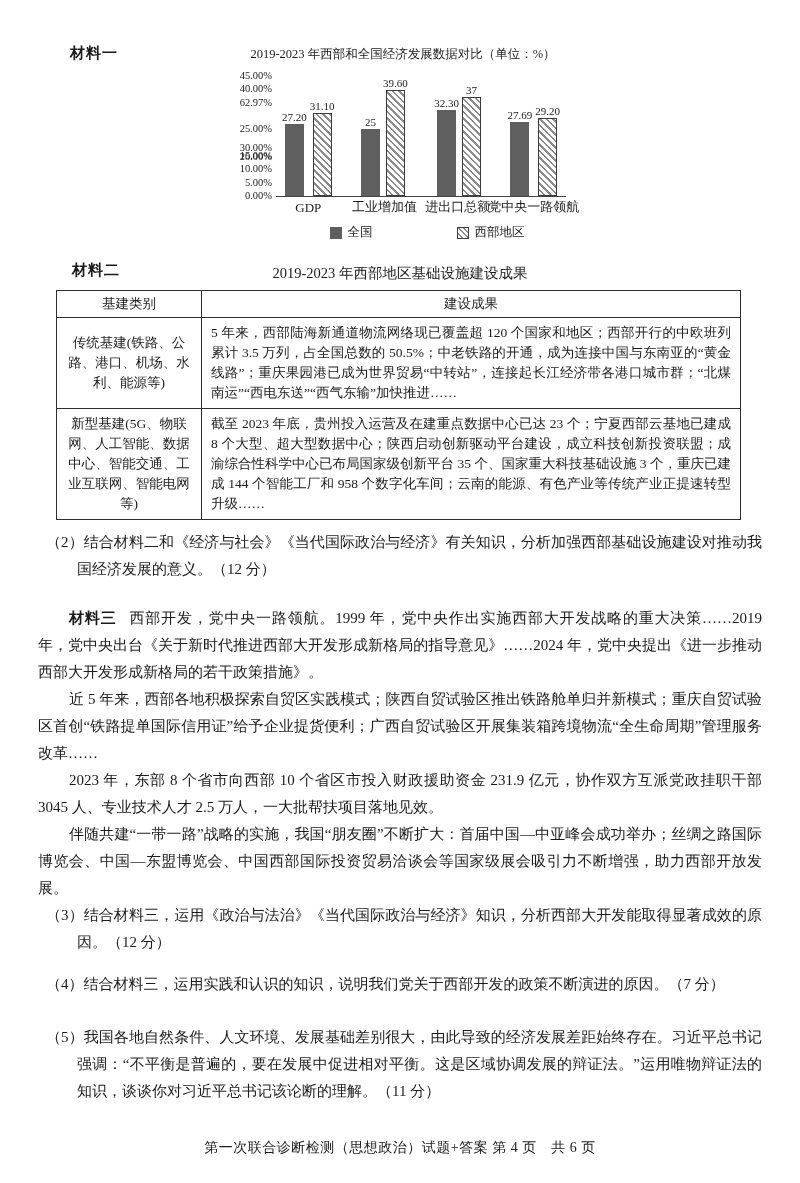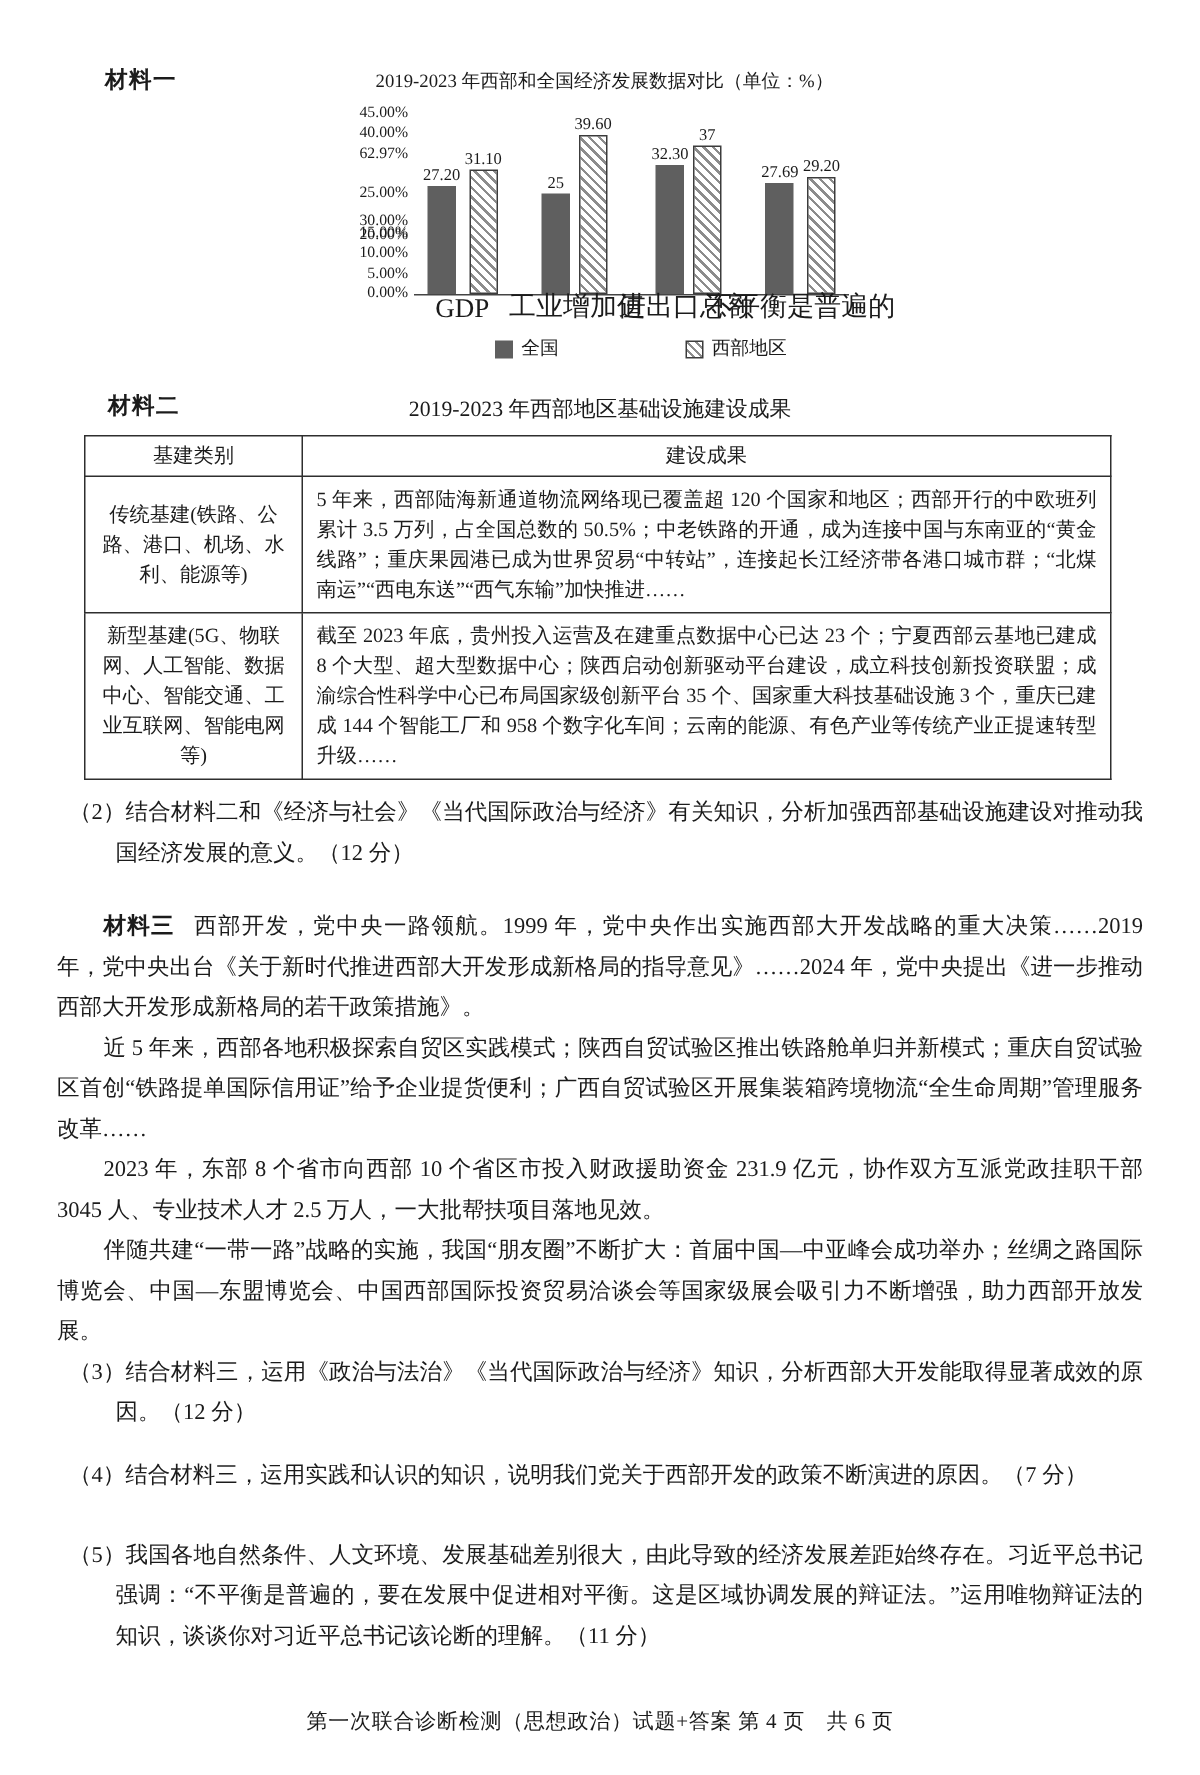--- a/index.html
+++ b/index.html
@@ -22,21 +22,21 @@
   .plot{position:relative;width:278px;height:120px;border-bottom:1.5px solid #444;
         display:flex;justify-content:space-between;align-items:flex-end;padding:0 6px;}
   .bar-group{position:relative;display:flex;align-items:flex-end;gap:3px;}
   .barwrap{display:flex;flex-direction:column;align-items:center;}
   .bvalue{font-size:11px;line-height:12px;margin-bottom:1px;white-space:nowrap;}
   .bar{width:19px;box-sizing:border-box;}
   .bar.solid{background:#5f5f5f;}
   .bar.hatched{border:1.2px solid #3c3c3c;
     background:repeating-linear-gradient(45deg,#ffffff 0px,#ffffff 3px,#8c8c8c 3px,#8c8c8c 4.6px);}
   .cat{position:absolute;bottom:-20px;left:50%;transform:translateX(-50%);
-       font-size:18px;white-space:nowrap;}
+       font-size:13px;white-space:nowrap;}
   .legend{margin-left:48px;margin-top:27px;display:flex;justify-content:center;gap:84px;}
   .legend-item{display:flex;align-items:center;gap:6px;font-size:12.5px;}
   .swatch{width:12px;height:12px;display:inline-block;}
   .swatch.solid{background:#5f5f5f;}
   .swatch.hatched{border:1.2px solid #3c3c3c;box-sizing:border-box;
     background:repeating-linear-gradient(45deg,#ffffff 0px,#ffffff 2.5px,#8c8c8c 2.5px,#8c8c8c 4px);}
 
   
   .q{font-size:15px;line-height:27px;text-align:justify;margin:0 0 0 8px;
      padding-left:31px;text-indent:-31px;}
@@ -123,21 +123,21 @@
             </div>
             <div class="bar-group">
               <div class="barwrap">
                 <div class="bvalue">27.69</div>
                 <div class="bar solid" style="height: 73.8px;"></div>
               </div>
               <div class="barwrap">
                 <div class="bvalue">29.20</div>
                 <div class="bar hatched" style="height: 77.9px;"></div>
               </div>
-              <div class="cat">不平衡是普遍的</div>
+              <div class="cat">党中央一路领航</div>
             </div>
           </div>
       </div>
       <div class="legend" id="legend">
           <div class="legend-item">
             <span class="swatch solid"></span>
             <span>全国</span>
           </div>
           <div class="legend-item">
             <span class="swatch hatched"></span>

